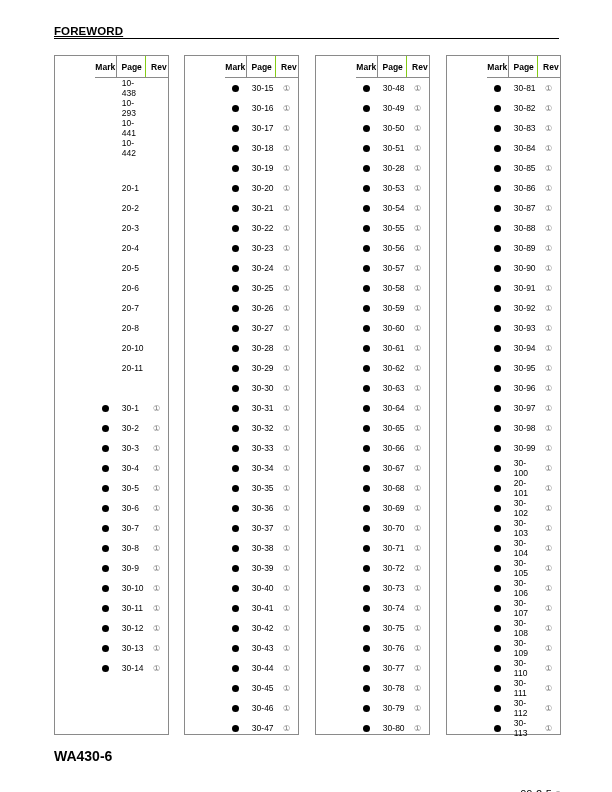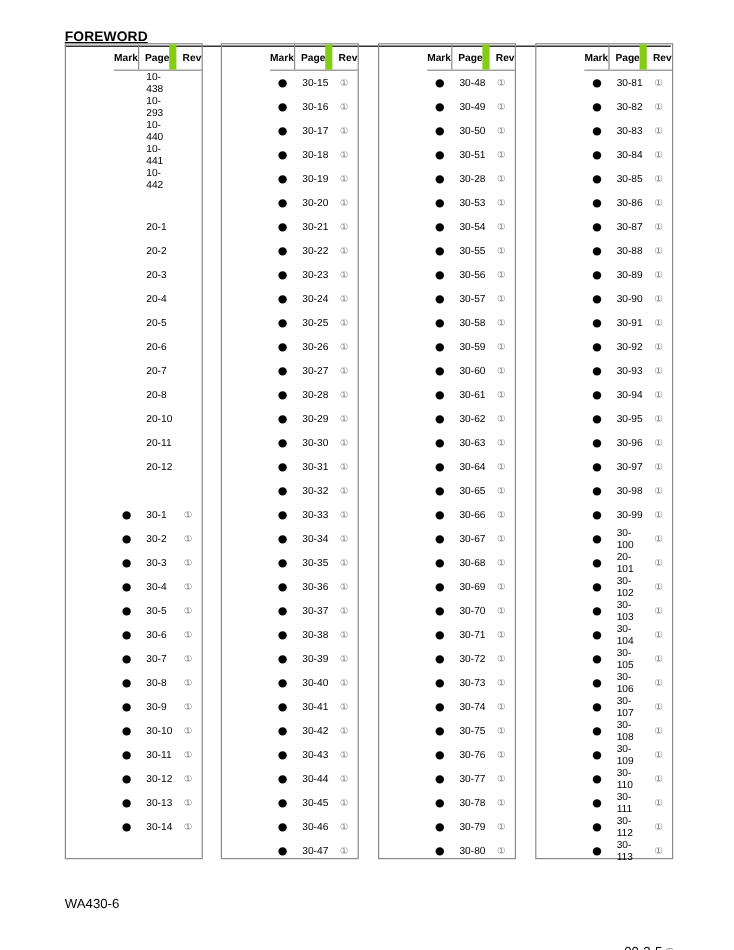--- a/index.html
+++ b/index.html
@@ -1,32 +1,32 @@
 <!DOCTYPE html>
 <html><head>
 <meta charset="utf-8">
 <style>
   html, body { margin:0; padding:0; background:#ffffff; }
   body { width:612px; height:792px; position:relative; overflow:hidden; font-family:"Liberation Sans", sans-serif; color:#000; }
   .header-title { position:absolute; left:54px; top:25px; font-size:11.5px; font-weight:bold; text-decoration:underline; letter-spacing:0.1px; }
   .header-rule { position:absolute; left:54px; top:38px; width:505px; height:0; border-top:1px solid #000; }
-  .tbl { position:absolute; top:36px; width:115px; height:680px; border:1px solid #8a8a8a; box-sizing:border-box;padding-left:40px; }
+  .tbl { position:absolute; top:55px; width:115px; height:680px; border:1px solid #8a8a8a; box-sizing:border-box;padding-left:40px; }
   .thead { display:flex; height:21px; border-bottom:1px solid #8a8a8a; font-size:8.5px; font-weight:bold; }
   .thead div { display:flex; align-items:center; box-sizing:border-box; }
   .c-mark { width:35px; justify-content:center; border-right:1px solid #8a8a8a; }
-  .c-page { width:45px; padding-left:5px; border-right:6px solid #84cc16; }
+  .c-page { width:45px; padding-left:5px; border-right:1px solid #84cc16; }
   .c-rev { width:33px; padding-left:5px; }
   .tbody { position:relative; padding-top:0; }
   .row { display:flex; height:20px; align-items:center; font-size:8.5px; }
   .row:first-child { margin-top:0px;justify-content:center; }
   .r-mark { width:35px; display:flex; justify-content:center; align-items:center; }
   .dot { width:7px; height:7px; border-radius:50%; background:#000; display:inline-block; }
   .r-page { width:45px; padding-left:6px; box-sizing:border-box; }
   .r-rev { width:33px; padding-left:8px; box-sizing:border-box; color:#777; font-size:8px; }
-  .footer-left { position:absolute; left:54px; top:748px; font-size:11px; }
+  .footer-left { position:absolute; left:54px; top:748px; font-size:14px;font-weight:bold; }
   .footer-right { position:absolute; right:50px; top:788px; font-size:11px; }
   .footer-right .rev { font-size:9px; color:#555; margin-left:2px; }
 </style>
 </head>
 <body>
 
 <div class="header-title">FOREWORD</div>
 <div class="header-rule"></div>
 
 <div class="tbl" style="left:54px;">
@@ -41,25 +41,20 @@
         <div class="r-page">10-438</div>
         <div class="r-rev"></div>
       </div>
       <div class="row">
         <div class="r-mark"></div>
         <div class="r-page">10-293</div>
         <div class="r-rev"></div>
       </div>
       <div class="row">
         <div class="r-mark"></div>
-        <div class="r-page">10-440</div>
-        <div class="r-rev"></div>
-      </div>
-      <div class="row">
-        <div class="r-mark"></div>
         <div class="r-page">10-441</div>
         <div class="r-rev"></div>
       </div>
       <div class="row">
         <div class="r-mark"></div>
         <div class="r-page">10-442</div>
         <div class="r-rev"></div>
       </div>
       <div class="row">
         <div class="r-mark"></div>
@@ -107,25 +102,20 @@
         <div class="r-rev"></div>
       </div>
       <div class="row">
         <div class="r-mark"></div>
         <div class="r-page">20-10</div>
         <div class="r-rev"></div>
       </div>
       <div class="row">
         <div class="r-mark"></div>
         <div class="r-page">20-11</div>
-        <div class="r-rev"></div>
-      </div>
-      <div class="row">
-        <div class="r-mark"></div>
-        <div class="r-page">20-12</div>
         <div class="r-rev"></div>
       </div>
       <div class="row">
         <div class="r-mark"></div>
         <div class="r-page"></div>
         <div class="r-rev"></div>
       </div>
       <div class="row">
         <div class="r-mark">
           <span class="dot"></span>

